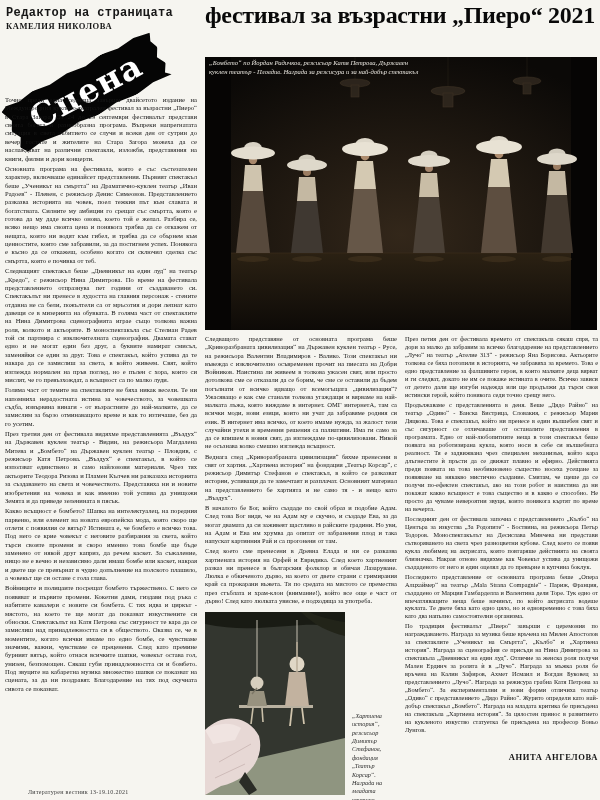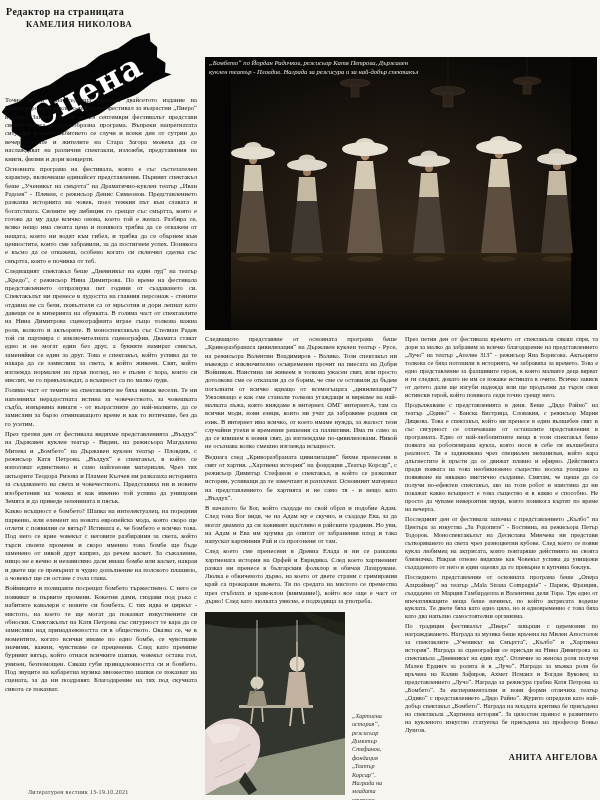--- a/index.html
+++ b/index.html
@@ -4,22 +4,22 @@
 <style>
   html,body{margin:0;padding:0;}
   body{
     width:600px;height:800px;position:relative;overflow:hidden;
     background:#f6f5f0;
     font-family:"Liberation Serif", serif;
     color:#161616;
   }
   
   .editor-block{position:absolute;left:6px;top:5px;width:190px;}
-  .editor-label{font-size:10px;font-weight:bold;letter-spacing:.4px;line-height:1.35;}
-  .editor-name{font-size:8.5px;font-weight:bold;letter-spacing:.6px;line-height:1.35;margin-left:20px;}
+  .editor-label{font-size:12px;font-weight:bold;letter-spacing:.4px;line-height:1.35;font-family:Liberation Mono, monospace;}
+  .editor-name{font-size:8.5px;font-weight:bold;letter-spacing:.6px;line-height:1.35;}
   .stamp{
     position:absolute;left:2px;top:66px;width:168px;height:52px;
     background:#050505;display:flex;align-items:center;justify-content:center;
     transform:rotate(-28deg);transform-origin:50% 50%;
     clip-path:polygon(0% 8%,4% 2%,12% 6%,22% 0%,33% 5%,45% 1%,57% 6%,68% 0%,79% 5%,90% 1%,100% 7%,98% 22%,100% 38%,97% 55%,100% 72%,97% 88%,100% 97%,88% 94%,76% 100%,63% 95%,50% 100%,38% 94%,25% 99%,13% 94%,3% 99%,0% 85%,3% 68%,0% 50%,3% 32%);
   }
   .stamp-text{
     color:#ffffff;font-family:"DejaVu Serif", serif;font-weight:bold;
     font-size:33px;letter-spacing:1px;transform:translateY(-1px);
   }
@@ -61,20 +61,21 @@
 
 <div class="editor-block">
   <div class="editor-label">Редактор на страницата</div>
   <div class="editor-name">КАМЕЛИЯ НИКОЛОВА</div>
 </div>
 <div class="stamp">
   <span class="stamp-text">Сцена</span>
 </div>
 
 <div class="headline">
+  <div>фестивал за възрастни „Пиеро“ 2021</div>
 </div>
 
 <div class="photo-top">
   <svg width="392" height="273" viewBox="0 0 392 273">
     <defs>
       <linearGradient id="floor" x1="0" y1="0" x2="0" y2="1">
         <stop offset="0" stop-color="#2b2113"></stop>
           <stop offset="1" stop-color="#0d0a07"></stop>
       </linearGradient>
       <radialGradient id="glow" cx="0.5" cy="0.65" r="0.7">

